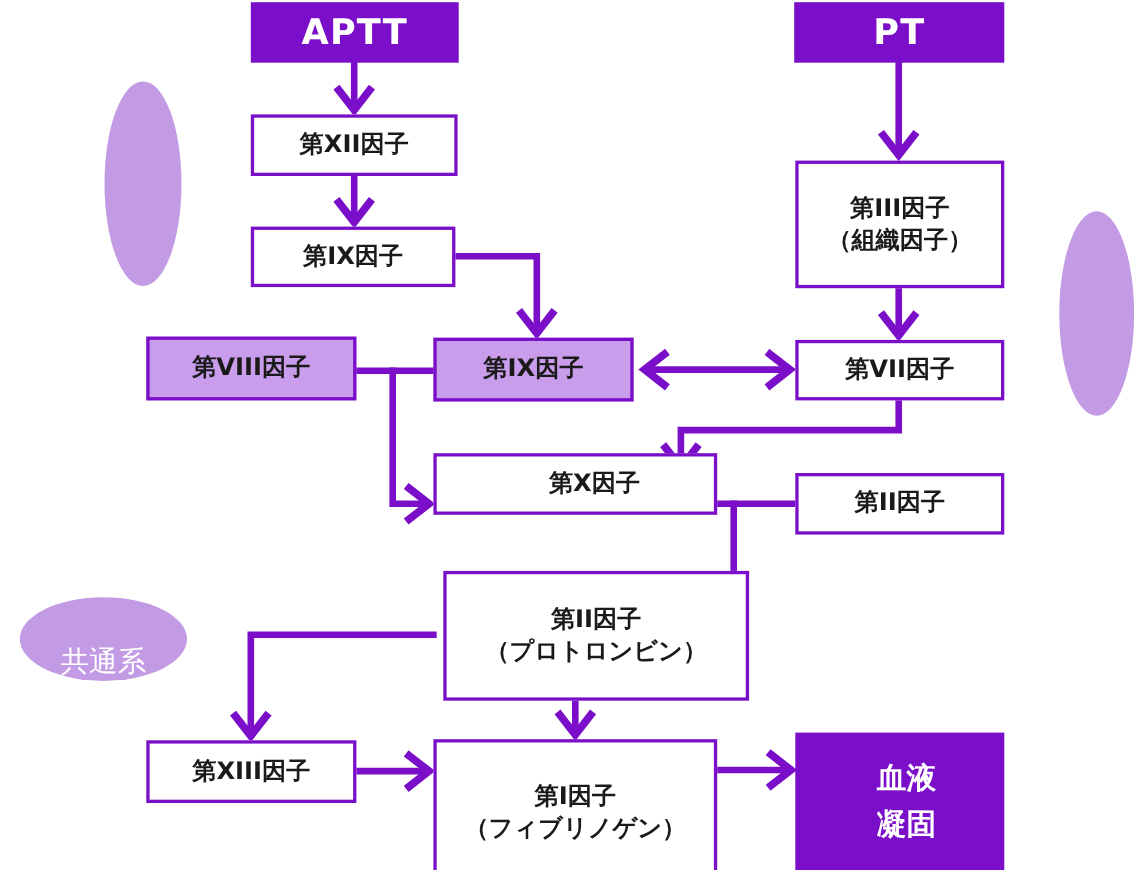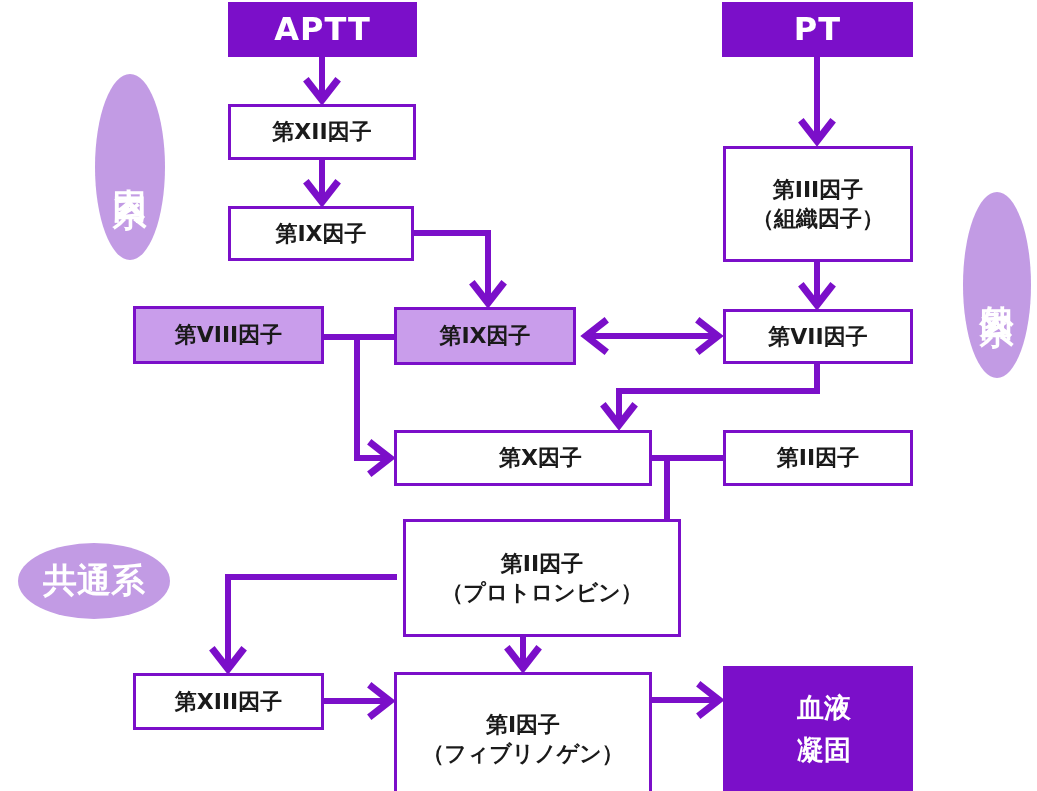--- a/index.html
+++ b/index.html
@@ -54,24 +54,24 @@
     color:var(--text-light);
     font-weight:600;
     font-size:27px;
     line-height:1.55;
     padding-left:12px;
   }
   .ellipse{
     position:absolute;z-index:2;
     background:var(--ellipse);
     border-radius:50%;
-    display:flex;align-items:center;justify-content:center;
+    display:flex;align-items:flex-end;justify-content:center;
     color:var(--text-light);
-    font-weight:700;
-    font-size:34px;
+    font-weight:400;
+    font-size:26px;
   }
   .ellipse.vertical span{
     writing-mode:vertical-rl;
     text-orientation:upright;
     letter-spacing:4px;
   }
   .sub{display:block;}
 </style>
 </head>
 <body>
@@ -154,21 +154,21 @@
   </div>
   <div class="node box highlight" style="left:133px;top:306px;width:191px;height:58px;justify-content:center;">
     <span>第VIII因子</span>
   </div>
   <div class="node box highlight" style="left:394px;top:307px;width:182px;height:58px;">
     <span>第IX因子</span>
   </div>
   <div class="node box" style="left:723px;top:309px;width:190px;height:55px;">
     <span>第VII因子</span>
   </div>
-  <div class="node box" style="left:394px;top:430px;width:258px;height:56px;padding-left:35px;">
+  <div class="node box" style="left:394px;top:412px;width:258px;height:56px;padding-left:35px;">
     <span>第X因子</span>
   </div>
   <div class="node box" style="left:723px;top:430px;width:190px;height:56px;">
     <span>第II因子</span>
   </div>
   <div class="node box" style="left:403px;top:519px;width:278px;height:118px;">
     <span class="sub">第II因子</span>
     <span class="sub">（プロトロンビン）</span>
   </div>
   <div class="node box" style="left:133px;top:673px;width:191px;height:57px;">

